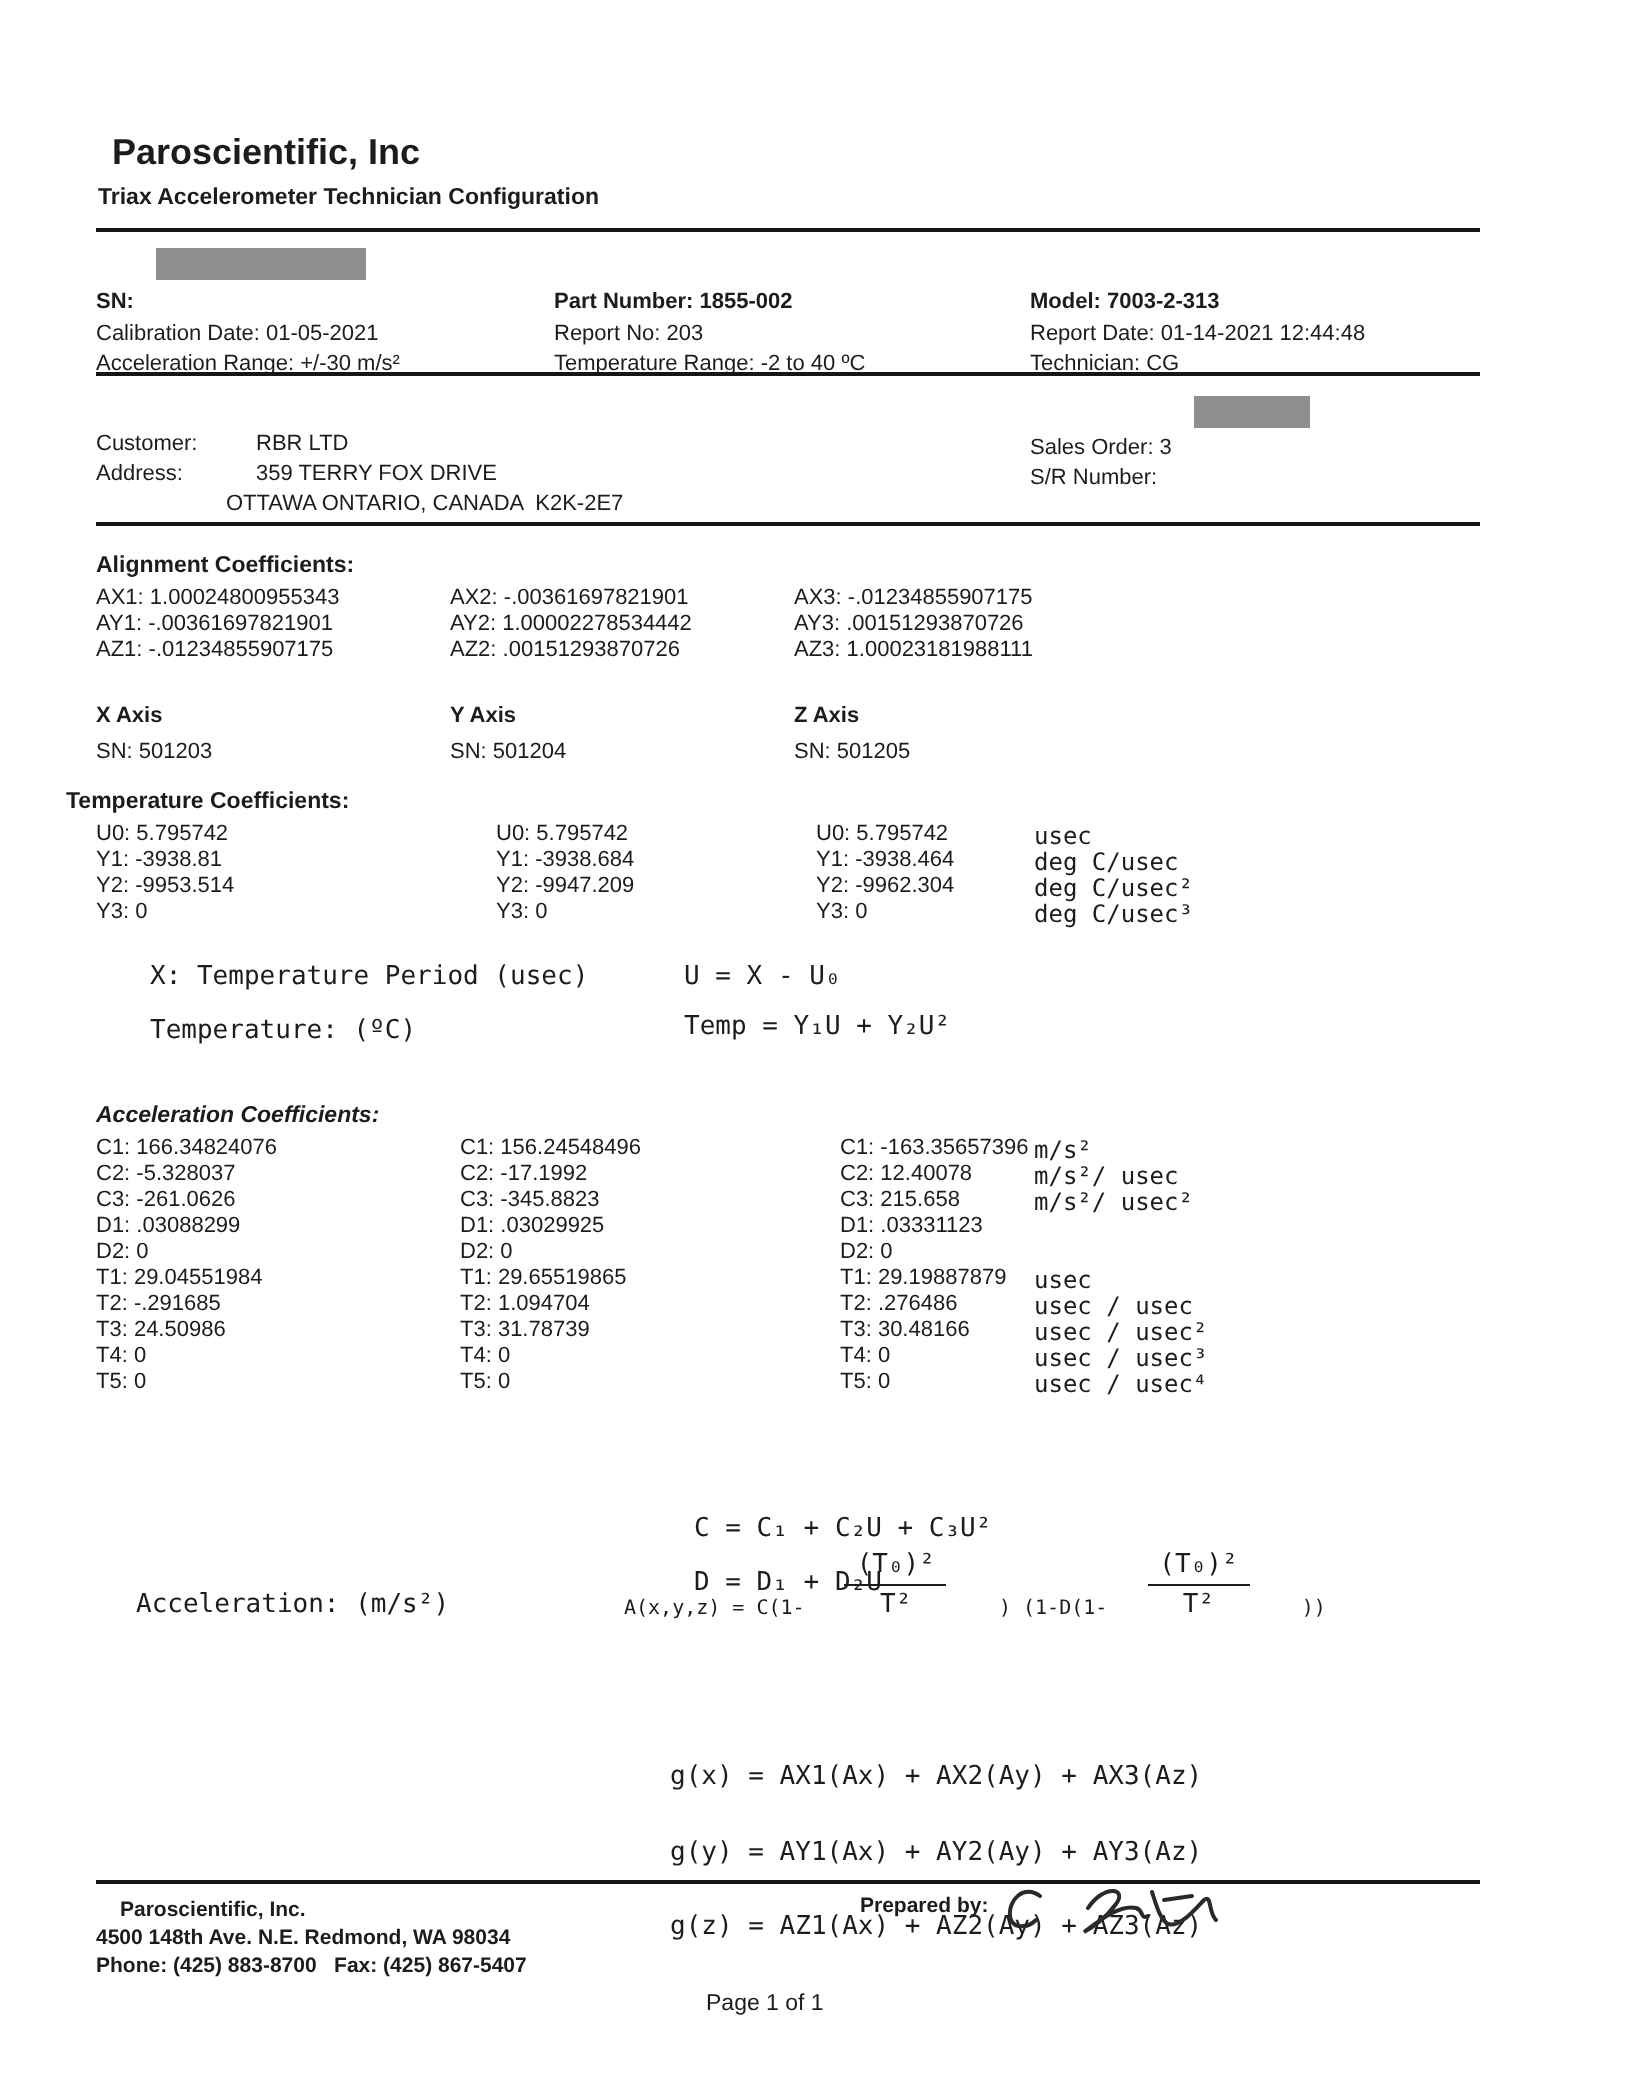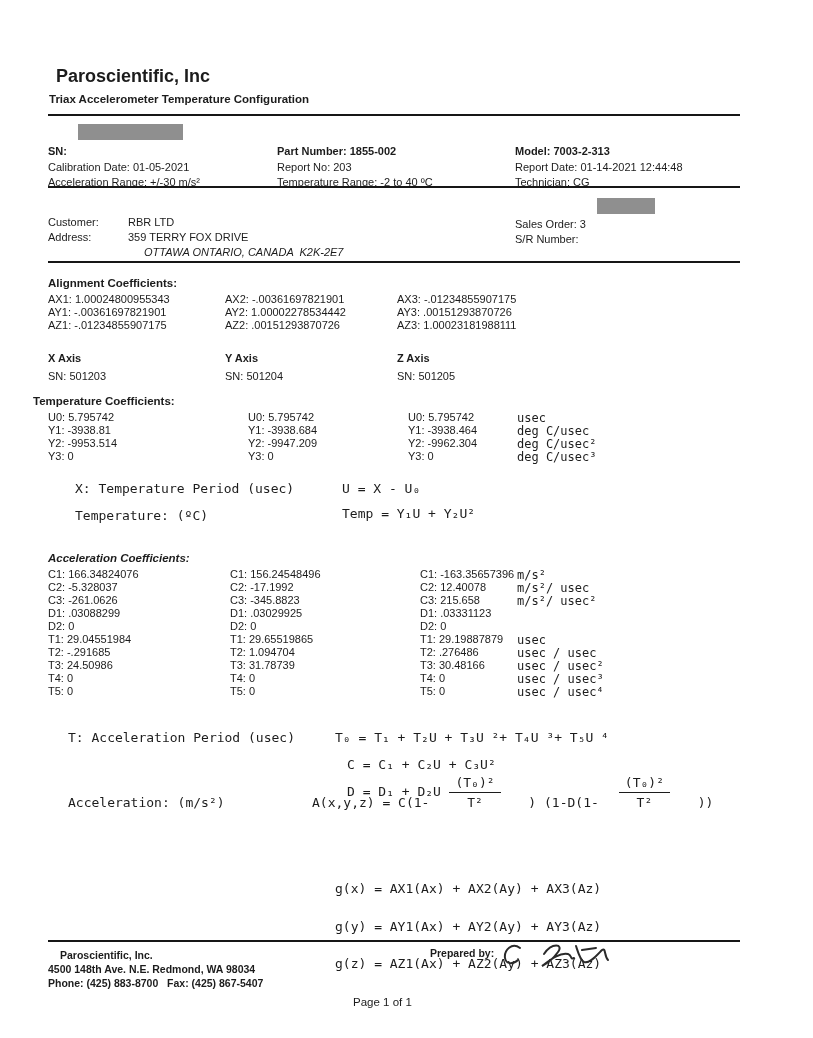--- a/index.html
+++ b/index.html
@@ -24,29 +24,29 @@
   .tp .c2 { left:200px; } .tp .c3 { left:360px; }
   .ac .c2 { left:182px; } .ac .c3 { left:372px; }
   .c4 { left:469px; font-family:"DejaVu Sans Mono","Liberation Mono",monospace; font-size:12px; }
   .formula { font-size:13px; }
   
   .accel-line { position:absolute; left:68px; top:750px; height:60px; display:flex; align-items:flex-end;gap:20px; }
   .accel-label { width:224px; font-size:13px; }
   .frac { display:inline-flex; flex-direction:column; align-items:center; margin:0 0; font-size:13px; }
   .frac .num { padding:0 6px 2px 6px; border-bottom:1.5px solid #1c1c1c; }
   .frac .den { padding-top:2px; }
-  .fpart { font-size:13px; }
+  .fpart { font-size:10px; }
 </style>
 </head>
 <body>
 
 <div class="page">
 
   <div class="abs b" style="left:56px; top:66px; font-size:18px;">Paroscientific, Inc</div>
-  <div class="abs b t115" style="left:49px; top:93px;">Triax Accelerometer Temperature Configuration</div>
+  <div class="abs b t115" style="left:49px; top:93px;">Triax Accelerometer Technician Configuration</div>
   <div class="rule" style="top:114px;"></div>
 
   <div>
     <div class="abs b t11" style="left:48px; top:125px;">SN:</div>
     <div class="redact" style="left:78px; top:124px; width:105px;"></div>
     <div class="abs t11" style="left:48px; top:141px;">Calibration Date: 01-05-2021</div>
     <div class="abs t11" style="left:48px; top:156px;">Acceleration Range: +/-30 m/s²</div>
 
     <div class="abs b t11" style="left:277px; top:125px;">Part Number: 1855-002</div>
     <div class="abs t11" style="left:277px; top:141px;">Report No: 203</div>
@@ -57,21 +57,21 @@
     <div class="abs t11" style="left:515px; top:156px;">Technician: CG</div>
   </div>
 
   <div class="rule" style="top:186px;"></div>
 
   <div>
     <div class="abs t11" style="left:48px; top:196px;">Customer:</div>
     <div class="abs t11" style="left:128px; top:196px;">RBR LTD</div>
     <div class="abs t11" style="left:48px; top:211px;">Address:</div>
     <div class="abs t11" style="left:128px; top:211px;">359 TERRY FOX DRIVE</div>
-    <div class="abs t11" style="left:144px; top:226px;font-style:italic;">OTTAWA ONTARIO, CANADA  K2K-2E7</div>
+    <div class="abs t11" style="left:113px; top:226px;">OTTAWA ONTARIO, CANADA  K2K-2E7</div>
     <div class="abs t11" style="left:515px; top:198px;">Sales Order: 3</div>
     <div class="redact" style="left:597px; top:198px; width:58px;"></div>
     <div class="abs t11" style="left:515px; top:213px;">S/R Number:</div>
   </div>
 
   <div class="rule" style="top:261px;"></div>
 
   <div class="abs b t115" style="left:48px; top:277px;">Alignment Coefficients:</div>
   <div class="sect al" style="top:293px;">
     <div class="crow">
@@ -194,22 +194,20 @@
       <span class="c4">usec / usec³</span>
     </div>
     <div class="crow">
       <span>T5: 0</span>
       <span class="c2">T5: 0</span>
       <span class="c3">T5: 0</span>
       <span class="c4">usec / usec⁴</span>
     </div>
   </div>
 
-  <div class="abs mono formula" style="left:68px; top:730px;">T: Acceleration Period (usec)</div>
-  <div class="abs mono formula" style="left:335px; top:730px;">T₀ = T₁ + T₂U + T₃U ²+ T₄U ³+ T₅U ⁴</div>
   <div class="abs mono formula" style="left:347px; top:757px;">C = C₁ + C₂U + C₃U²</div>
   <div class="abs mono formula" style="left:347px; top:784px;">D = D₁ + D₂U</div>
 
   <div class="accel-line mono">
     <span class="accel-label" style="white-space:pre;">Acceleration: (m/s²)</span>
     <span class="fpart" style="white-space:pre;">A(x,y,z) = C(1-</span>
     <span class="frac">
       <span class="num">(T₀)²</span>
       <span class="den">T²</span>
     </span>

